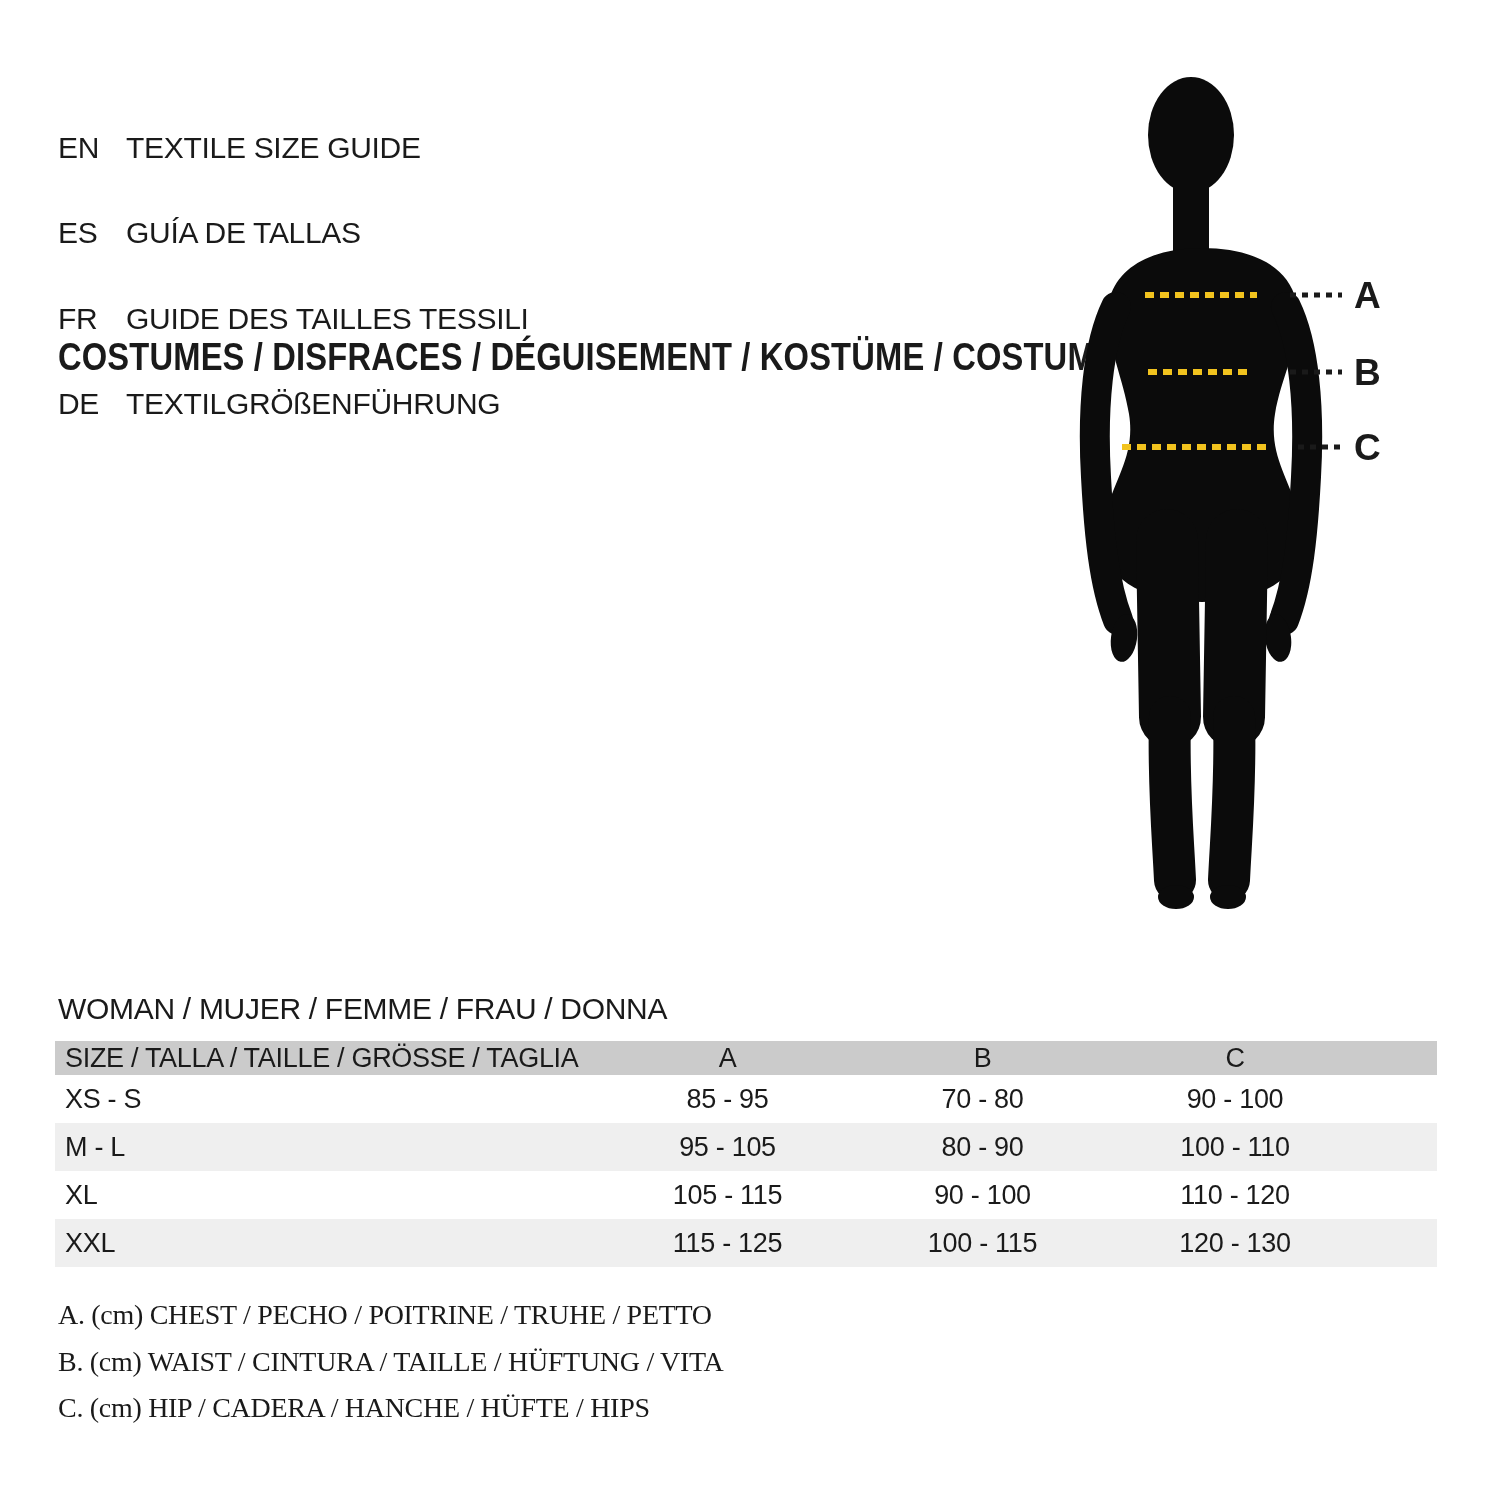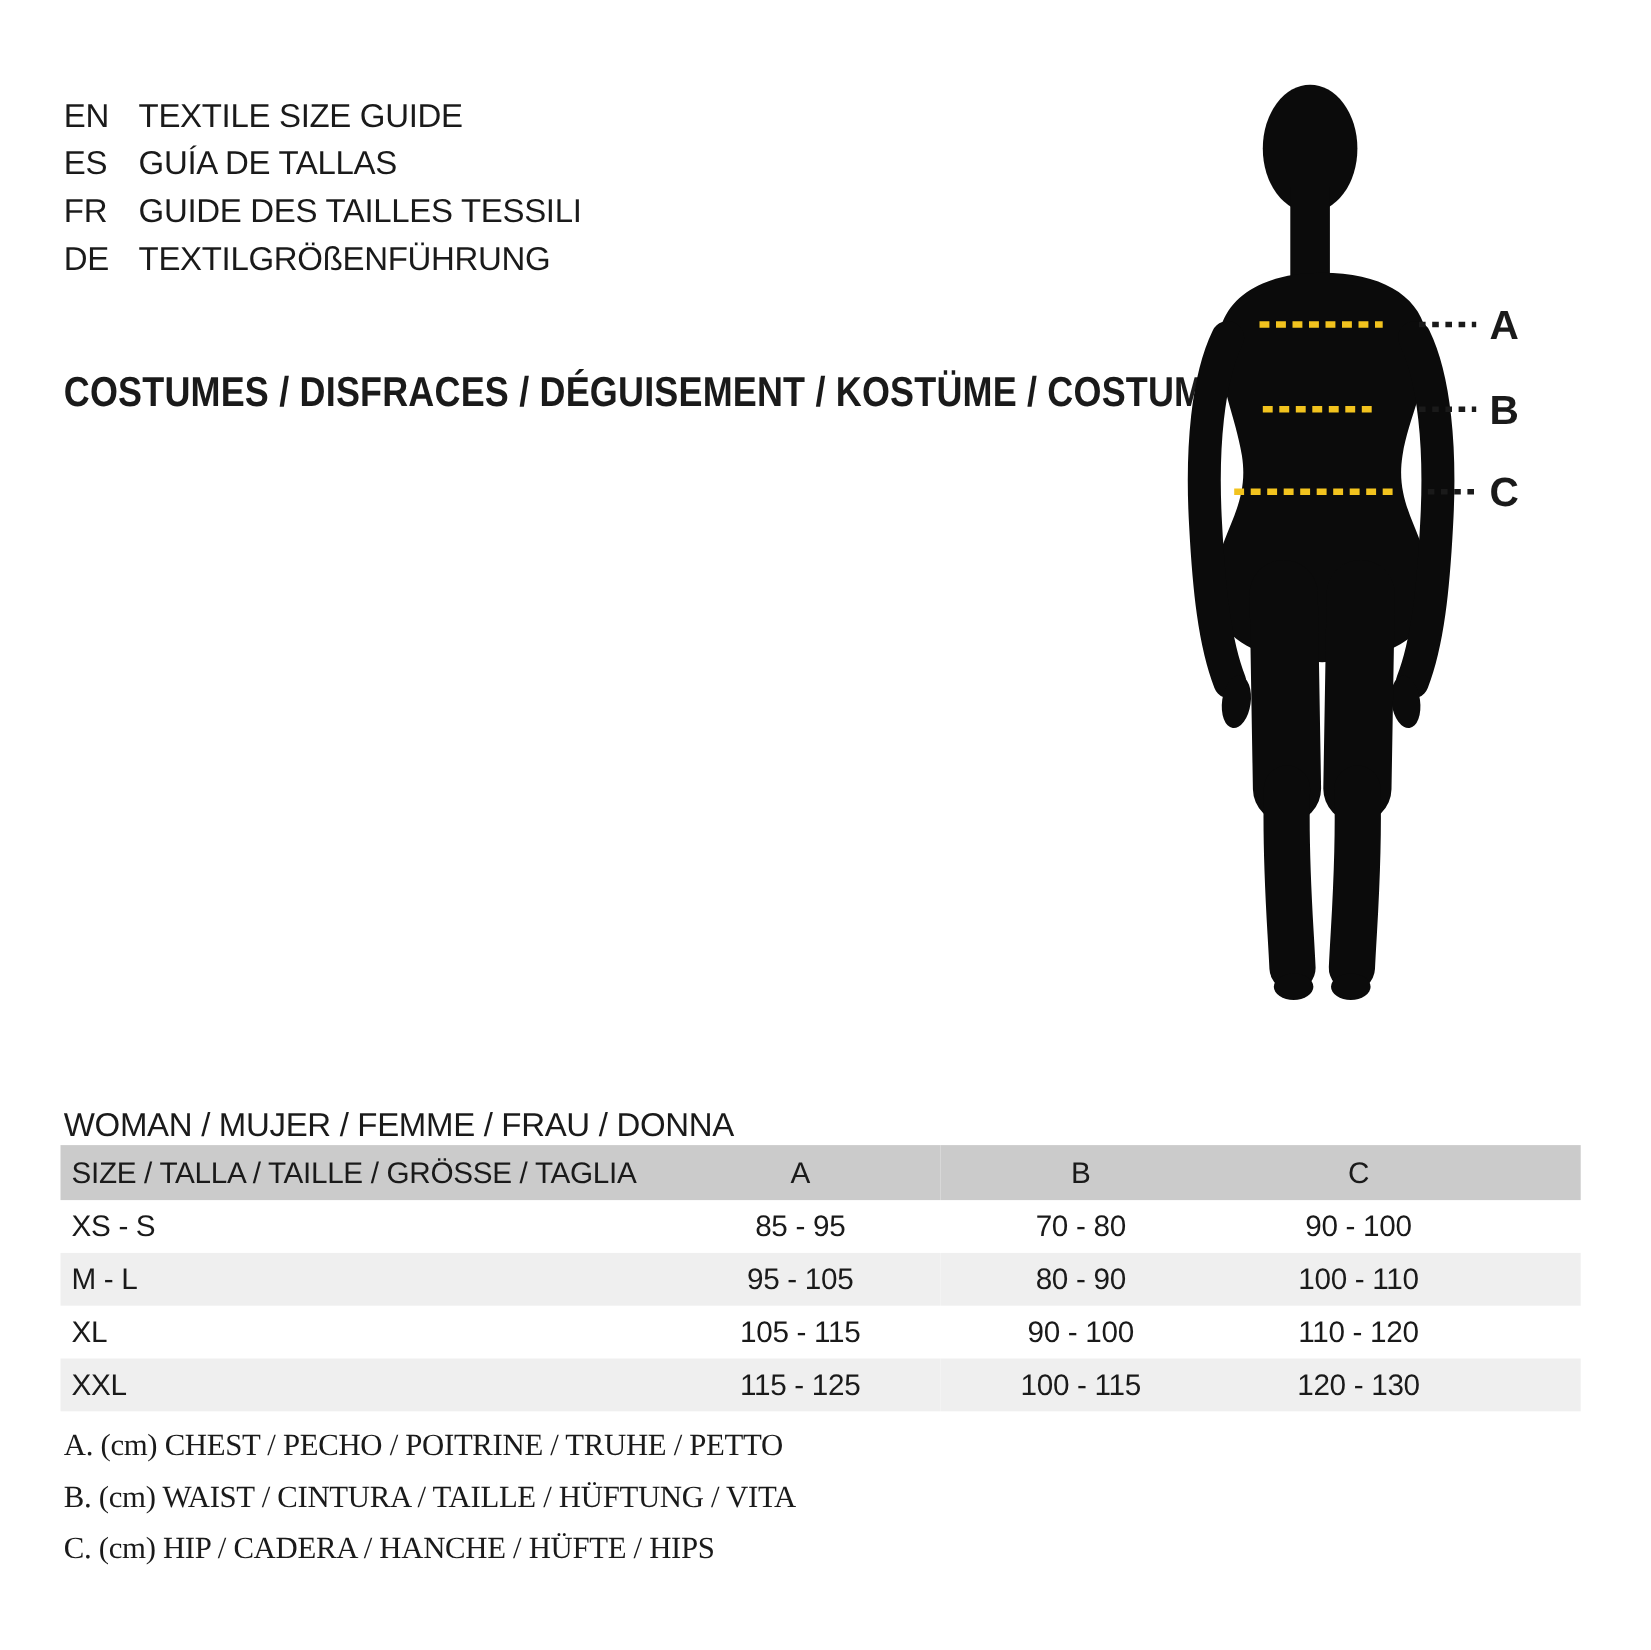--- a/index.html
+++ b/index.html
@@ -8,44 +8,44 @@
     position: relative;
     width: 1501px;
     height: 1500px;
     background: #ffffff;
     font-family: "Liberation Sans", sans-serif;
     color: #1a1a1a;
     overflow: hidden;
   }
   
   .lang-list { position: absolute; left: 58px; top: 84px; }
-  .lang-row { display: flex; height: 43.5px; align-items: center; font-size: 30px; letter-spacing: -0.3px; }
+  .lang-row { display: flex; height: 43.5px; align-items: center; font-size: 30px; letter-spacing: -0.3px; margin-top: 42px; }
   .lang-code { width: 68px; flex: 0 0 68px; }
   
   .costumes-heading {
     position: absolute; left: 58px; top: 336px;
     font-size: 38px; font-weight: bold; letter-spacing: 0.2px;
     transform: scaleX(0.86); transform-origin: left center;
     white-space: nowrap;
   }
   
   .figure-wrap { position: absolute; left: 1070px; top: 72px; width: 340px; height: 850px; }
   .figure-label { font-family: "Liberation Sans", sans-serif; font-size: 37px; font-weight: bold; fill: #1a1a1a; }
   
-  .section-heading { position: absolute; left: 58px; top: 992px; font-size: 30px; font-weight: 500; letter-spacing: -0.3px; margin-top: 15px; }
+  .section-heading { position: absolute; left: 58px; top: 992px; font-size: 30px; font-weight: 500; letter-spacing: -0.3px; }
   
   .size-table {
     position: absolute; left: 55px; top: 1041px;
     width: 1382px; border-collapse: collapse; table-layout: fixed;
     font-size: 27px; letter-spacing: -0.3px; color: #1a1a1a;
   }
   .size-table th, .size-table td { font-weight: normal; vertical-align: middle; padding: 0; }
   .size-table .col-size { text-align: left; padding-left: 10px; }
   .size-table .col-val { text-align: center; }
-  .size-table thead tr { height: 50px; background: #cbcbcb; }
+  .size-table thead tr { height: 34px; background: #cbcbcb; }
   .size-table tbody tr { height: 48px; }
   .size-table tbody tr:nth-child(even) { background: #efefef; }
   
   .legend { position: absolute; left: 58px; top: 1292px; font-family: Liberation Serif, serif; }
   .legend-line { height: 46.5px; display: flex; align-items: center; font-size: 28px; letter-spacing: -0.3px; }
 </style>
 </head>
 <body>
 
 <div class="page">

